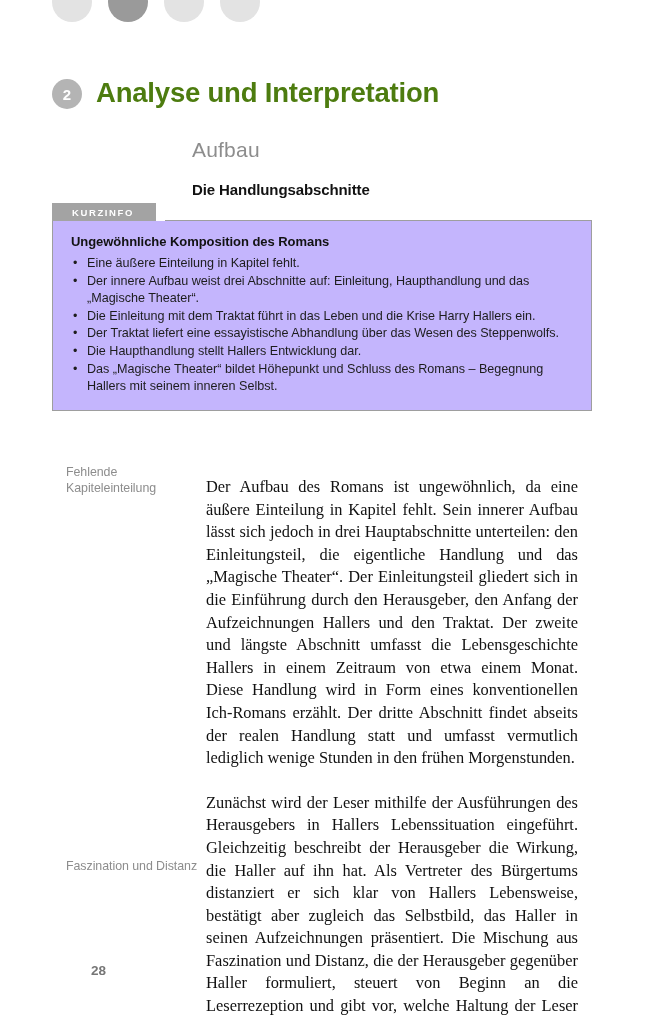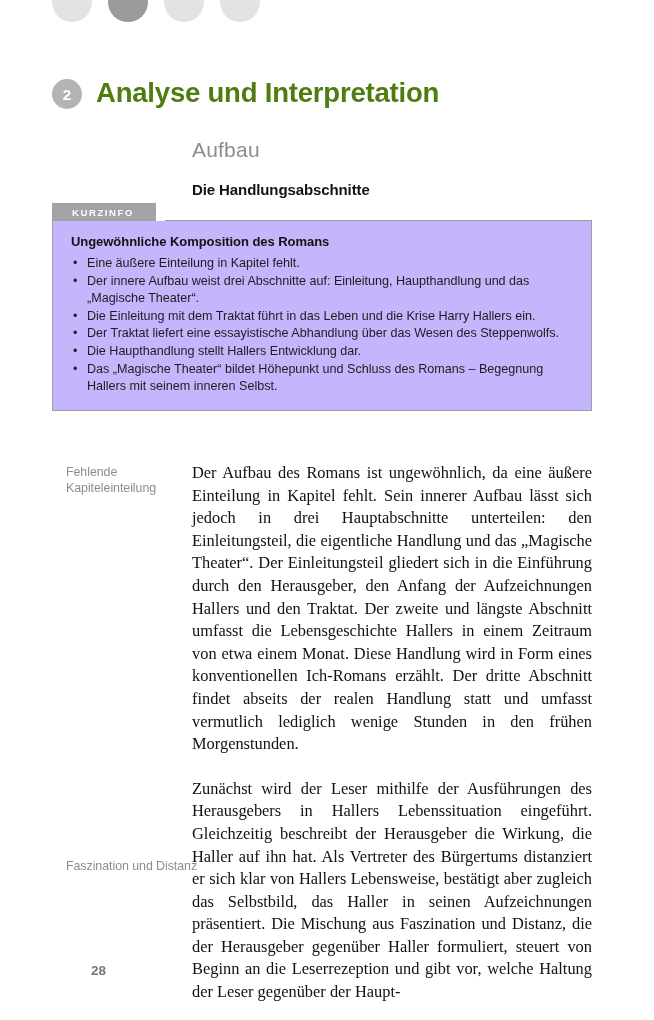--- a/index.html
+++ b/index.html
@@ -157,21 +157,21 @@
     top: 462px;
     width: 400px;
   }
   .body-para {
     font-family: "Liberation Serif", serif;
     font-size: 16.4px;
     line-height: 22.6px;
     text-align: justify;
     text-justify: inter-word;
     color: #111111;
-    margin: 0;
+    margin: 14px;
     -webkit-hyphens: none;
     hyphens: none;
   }
   .body-para + .body-para {
     margin-top: 22px;
   }
 
   
   .margin-note {
     position: absolute;

